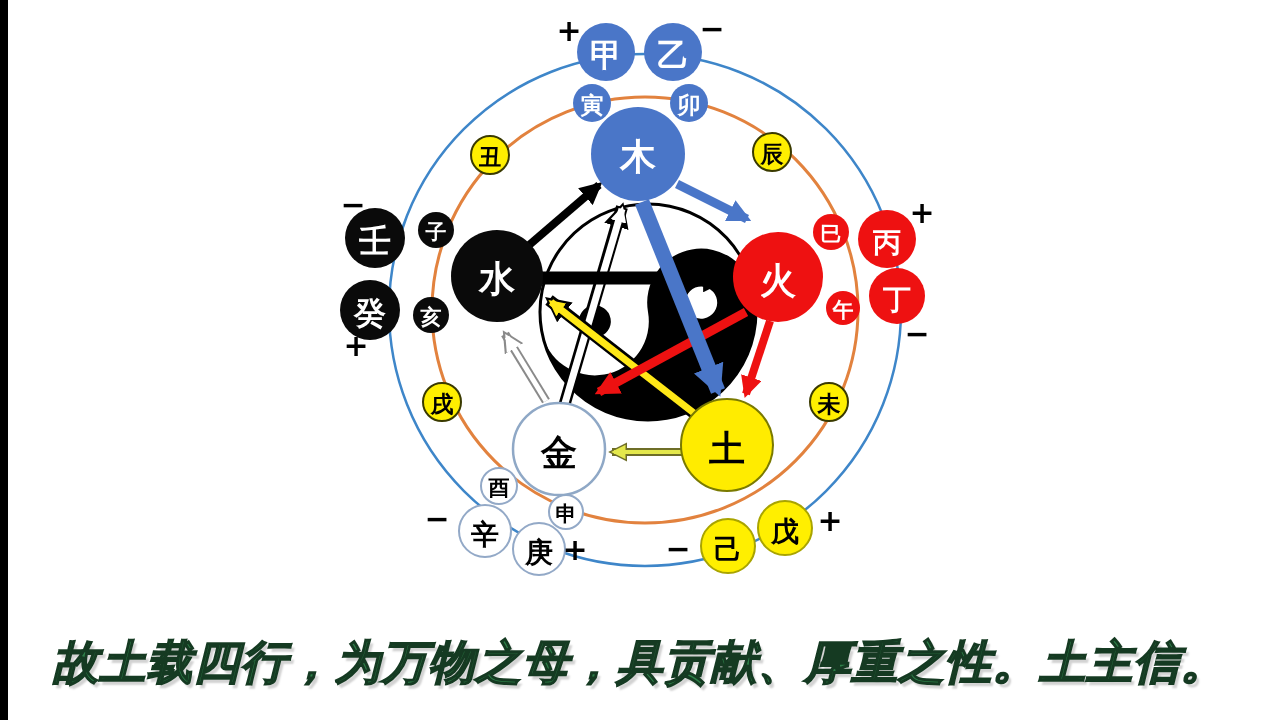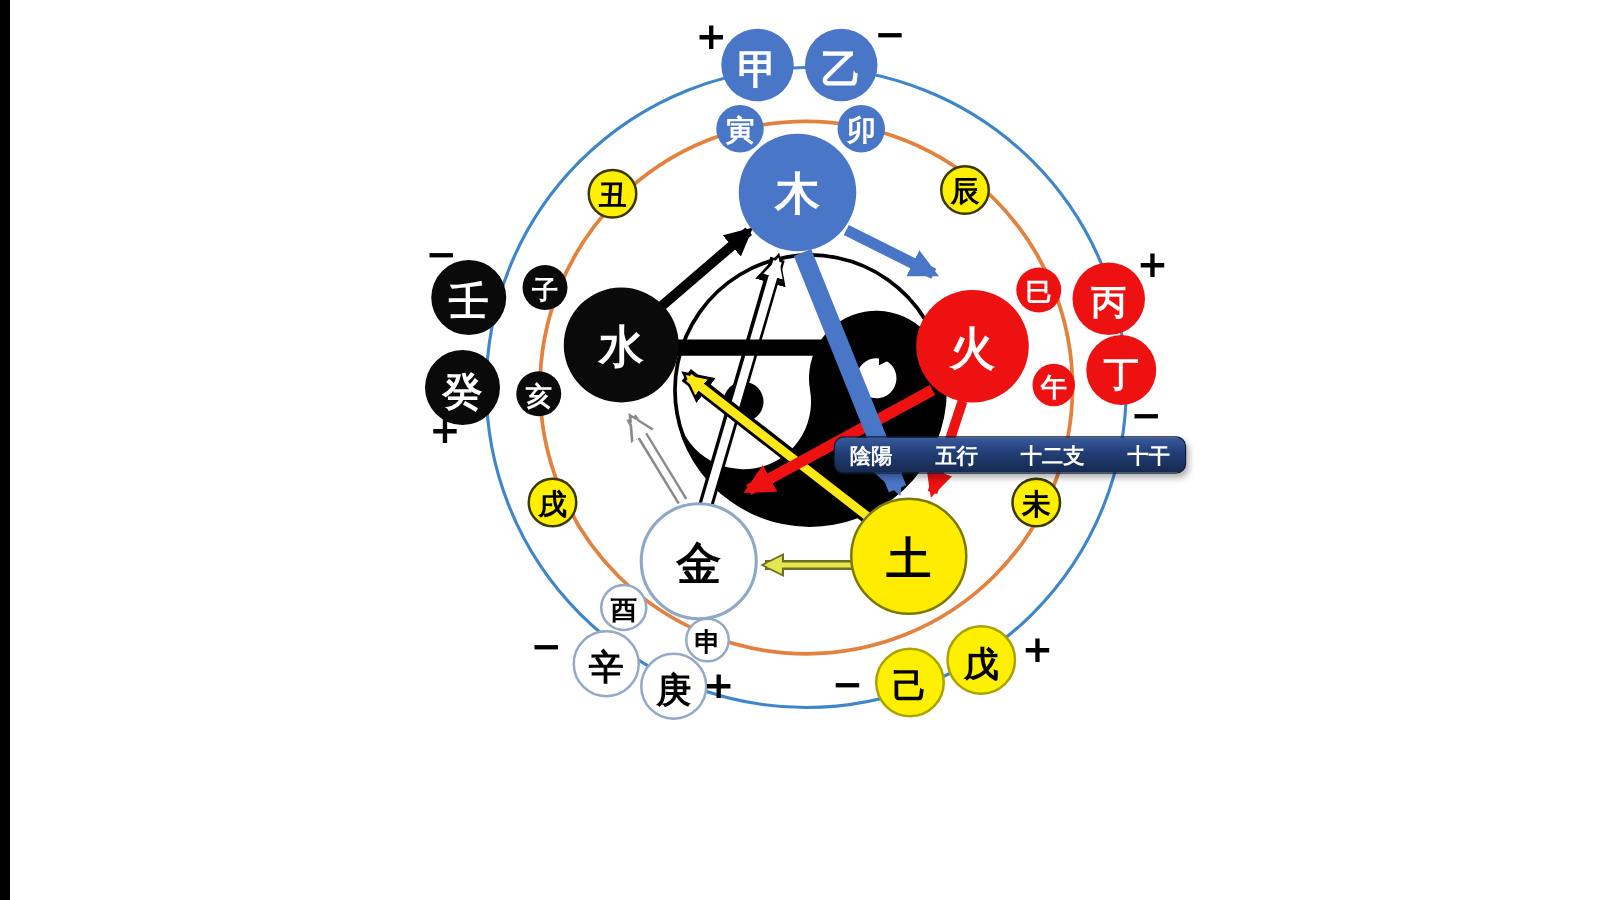--- a/index.html
+++ b/index.html
@@ -178,20 +178,15 @@
       <text x="917" y="333" class="sign">−</text>
       <text x="830" y="520" class="sign">+</text>
       <text x="678" y="548" class="sign">−</text>
       <text x="575" y="549" class="sign">+</text>
       <text x="437" y="518" class="sign">−</text>
       <text x="353" y="204" class="sign">−</text>
       <text x="356" y="345" class="sign">+</text>
     </g>
   </svg>
 
-  <div class="legend-bar">
-    <span>陰陽</span>
-    <span>五行</span>
-    <span>十二支</span>
-    <span>十干</span>
-  </div>
 
+  <div class="caption">故土载四行，为万物之母，具贡献、厚重之性。土主信。</div>
 </div>
 
 </body></html>

